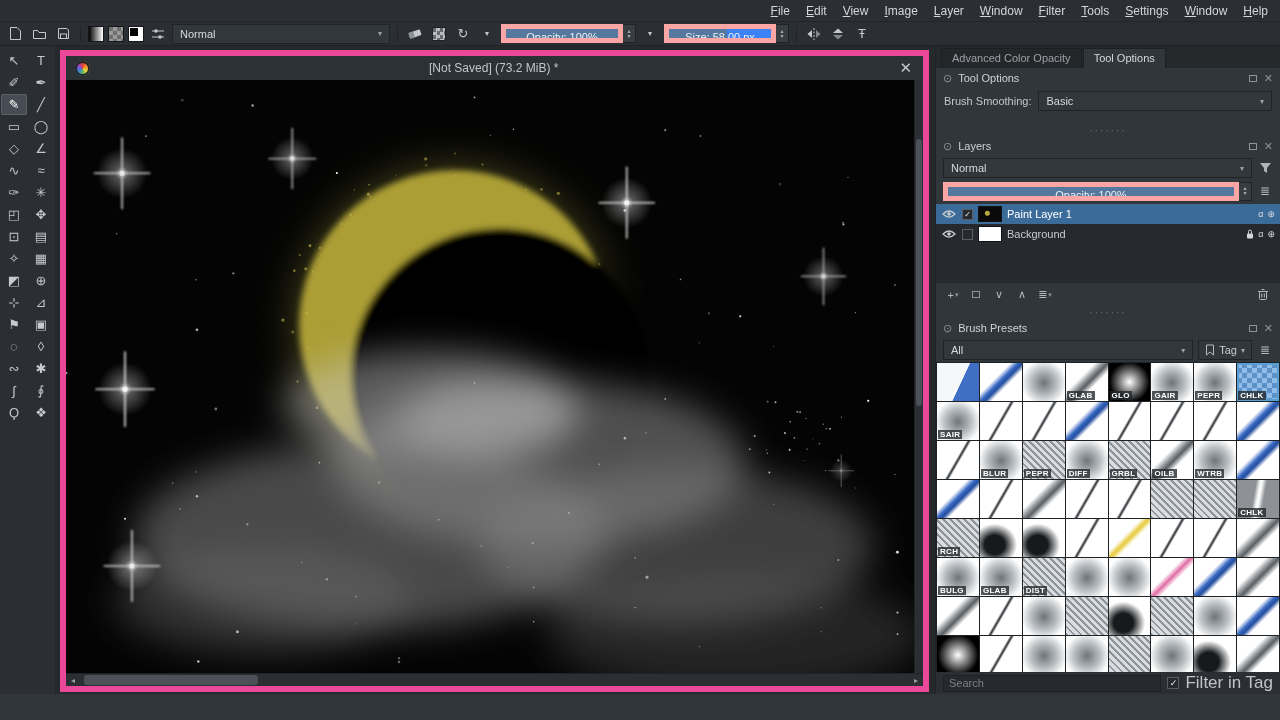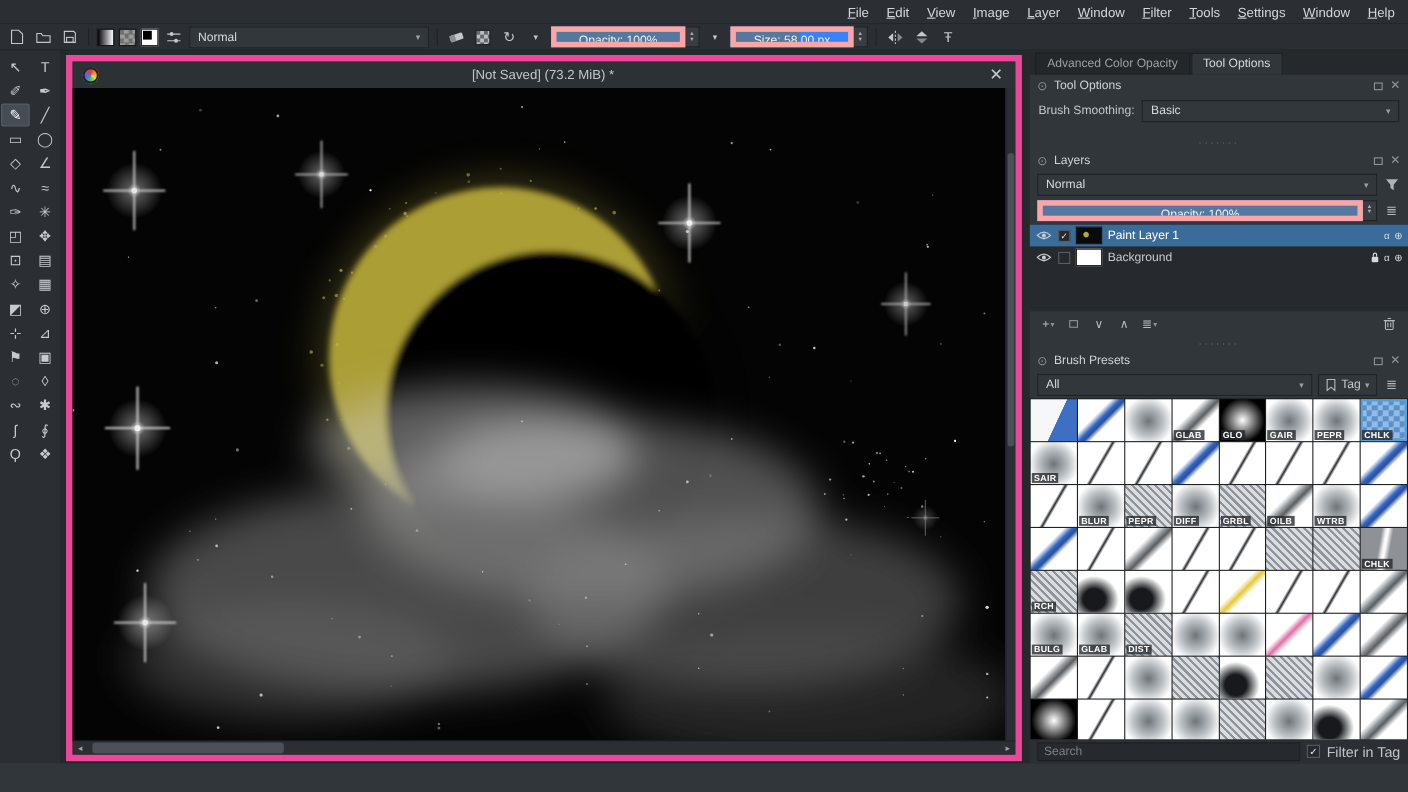--- a/index.html
+++ b/index.html
@@ -774,18 +774,18 @@
           <div class="cell v-soft"></div>
           <div class="cell v-soft"></div>
           <div class="cell v-texture"></div>
           <div class="cell v-soft"></div>
           <div class="cell v-ink"></div>
           <div class="cell v-gray"></div>
         </div>
       <div class="search-row">
         <input class="search-input" placeholder="Search" style="">
         <div class="checkbox" id="fit-cb">✓</div>
-        <span style="font-size:13px;color:#c0c4c8">Filter in Tag</span>
+        <span style="font-size:17px;color:#c0c4c8">Filter in Tag</span>
       </div>
     </div>
   </div>
 
 </div>
 
 </body></html>

